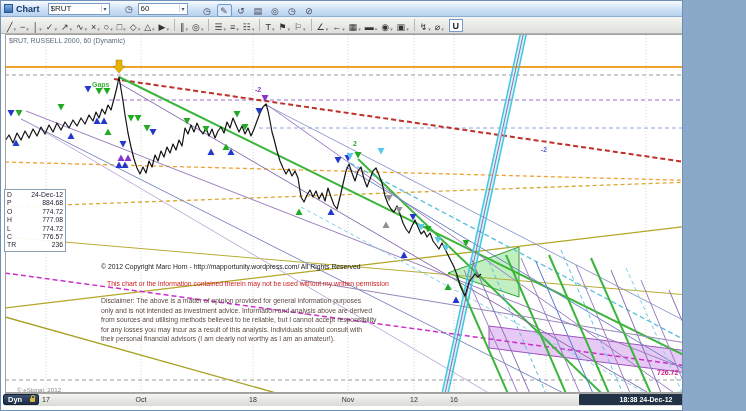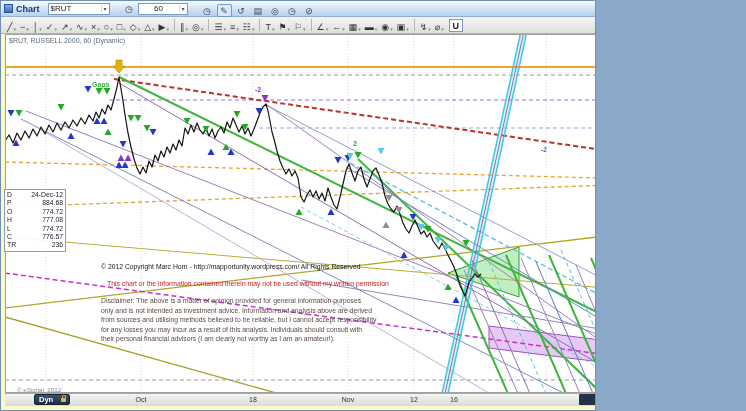--- a/index.html
+++ b/index.html
@@ -1,24 +1,24 @@
 <!DOCTYPE html>
 <html><head>
 <meta charset="utf-8">
 <style>
   html,body{margin:0;padding:0;background:#8aa8c8;}
   *{box-sizing:border-box;}
-  .win{position:relative;width:596px;height:411px;background:#fef9c3;font-family:"Liberation Sans",sans-serif;overflow:hidden;border:1px solid #6f8fb4;}
+  .win{position:relative;width:683px;height:411px;background:#ffffff;font-family:"Liberation Sans",sans-serif;overflow:hidden;border:1px solid #6f8fb4;}
   
   .titlebar{position:absolute;left:0;top:0;width:746px;height:16px;background:linear-gradient(#f7fbff,#cfe2f6 55%,#b7d1ee);border-bottom:1px solid #8fb0d4;display:flex;align-items:center;padding:0 3px;}
   .appicon{width:9px;height:9px;background:linear-gradient(#7fb0e8,#3a6db4);border:1px solid #2d5590;margin-right:3px;}
   .apptitle{font-size:9px;font-weight:bold;color:#17386b;margin-right:8px;}
   .cinputwrap{display:flex;align-items:center;background:#fff;border:1px solid #7a9cc4;height:12px;margin-right:11px;}
   .cinput{border:none;outline:none;width:52px;height:10px;font-size:8px;font-family:"Liberation Sans",sans-serif;padding:0 2px;color:#222;}
-  .cinput.small{width:40px;text-align:center;}
+  .cinput.small{width:40px;}
   .ddarrow{font-size:6px;color:#456;padding:0 2px;border-left:1px solid #c8d4e4;cursor:pointer;}
   .btn{display:inline-flex;align-items:center;justify-content:center;width:15px;height:13px;font-size:9px;color:#445;border:1px solid transparent;border-radius:2px;margin:0 1px;cursor:pointer;background:transparent;}
   .btn.active{background:#d8e8fb;border-color:#6f9cd0;}
   .t-right{margin-left:auto;display:flex;align-items:center;}
   .wbtn{width:14px;height:11px;font-size:7px;line-height:10px;text-align:center;color:#234;background:linear-gradient(#eaf2fc,#bcd4ee);border:1px solid #7f9fc4;border-radius:2px;margin-left:2px;cursor:pointer;}
   .wbtn.close{background:linear-gradient(#e87a6a,#c93a22);color:#fff;font-weight:bold;}
   
   .toolbar2{position:absolute;left:0;top:16px;width:746px;height:17px;background:linear-gradient(#f5f5f2,#dededa);border-bottom:1px solid #b2b2ae;display:flex;align-items:center;padding:0 4px;}
   .tool{display:inline-flex;align-items:flex-end;height:14px;font-size:9px;color:#333;margin:0 1px;padding:0 1px;cursor:pointer;border-radius:2px;}
   .tcaret{font-size:5px;color:#888;margin-left:1px;}
@@ -32,21 +32,21 @@
   .ylevel{position:absolute;left:6px;font-size:7px;font-weight:bold;white-space:nowrap;}
   .ptag{position:absolute;color:#fff;font-size:7px;font-weight:bold;text-align:center;line-height:11px;width:42px;height:11px;border-radius:2px;}
   .ptag.top{left:701px;top:27px;background:#233246;}
   .ptag.cur{left:695px;top:267px;background:#17a217;}
   .inlevel{position:absolute;font-size:7px;font-weight:bold;white-space:nowrap;}
   .rightframe{position:absolute;left:737px;top:33px;width:9px;height:372px;}
   .sq{position:absolute;left:1px;width:7px;height:7px;background:linear-gradient(#9fc2e8,#5584c0);border:1px solid #3a64a0;cursor:pointer;}
   
   .xaxis{position:absolute;left:4px;top:392px;width:733px;height:13px;background:linear-gradient(#f4f4f1,#dadad6);border-top:1px solid #a8a8a4;}
   .xtick{position:absolute;top:2px;font-size:7px;color:#333;width:28px;text-align:center;}
-  .dynbtn{position:absolute;left:2px;top:393px;width:36px;height:11px;background:linear-gradient(#3a5070,#1d2d44);border:1px solid #142238;border-radius:2px;color:#fff;font-size:7.5px;font-weight:bold;line-height:10px;padding-left:4px;cursor:pointer;margin-left:31px;}
+  .dynbtn{position:absolute;left:2px;top:393px;width:36px;height:11px;background:linear-gradient(#3a5070,#1d2d44);border:1px solid #142238;border-radius:2px;color:#fff;font-size:7.5px;font-weight:bold;line-height:10px;padding-left:4px;cursor:pointer;}
   .lock{position:absolute;right:3px;top:3px;width:5px;height:4px;background:#e0b93a;border-radius:1px;}
   .lock::before{content:"";position:absolute;left:0.5px;top:-3px;width:2.5px;height:3px;border:1px solid #e0b93a;border-bottom:none;border-radius:2px 2px 0 0;}
   .stamp{position:absolute;left:578px;top:393px;width:134px;height:11px;background:#233246;color:#fff;font-size:7px;font-weight:bold;text-align:center;line-height:11px;border-radius:1px;}
   
   .charttitle{position:absolute;left:8px;top:36px;font-size:7px;color:#5a6a7a;}
   .infobox{position:absolute;left:3px;top:188px;width:62px;background:rgba(255,255,255,0.92);border:1px solid #8aa0b4;padding:1px 2px;}
   .irow{display:flex;justify-content:space-between;font-size:6.8px;color:#223;line-height:8.4px;}
   .copy1{position:absolute;left:100px;top:262px;font-size:6.8px;color:#222;white-space:nowrap;}
   .copy2{position:absolute;left:106px;top:279px;font-size:6.8px;color:#cc2222;white-space:nowrap;}
   .disc{position:absolute;left:100px;top:295px;font-size:6.8px;color:#5a4a42;line-height:9.6px;white-space:pre-line;width:330px;}

